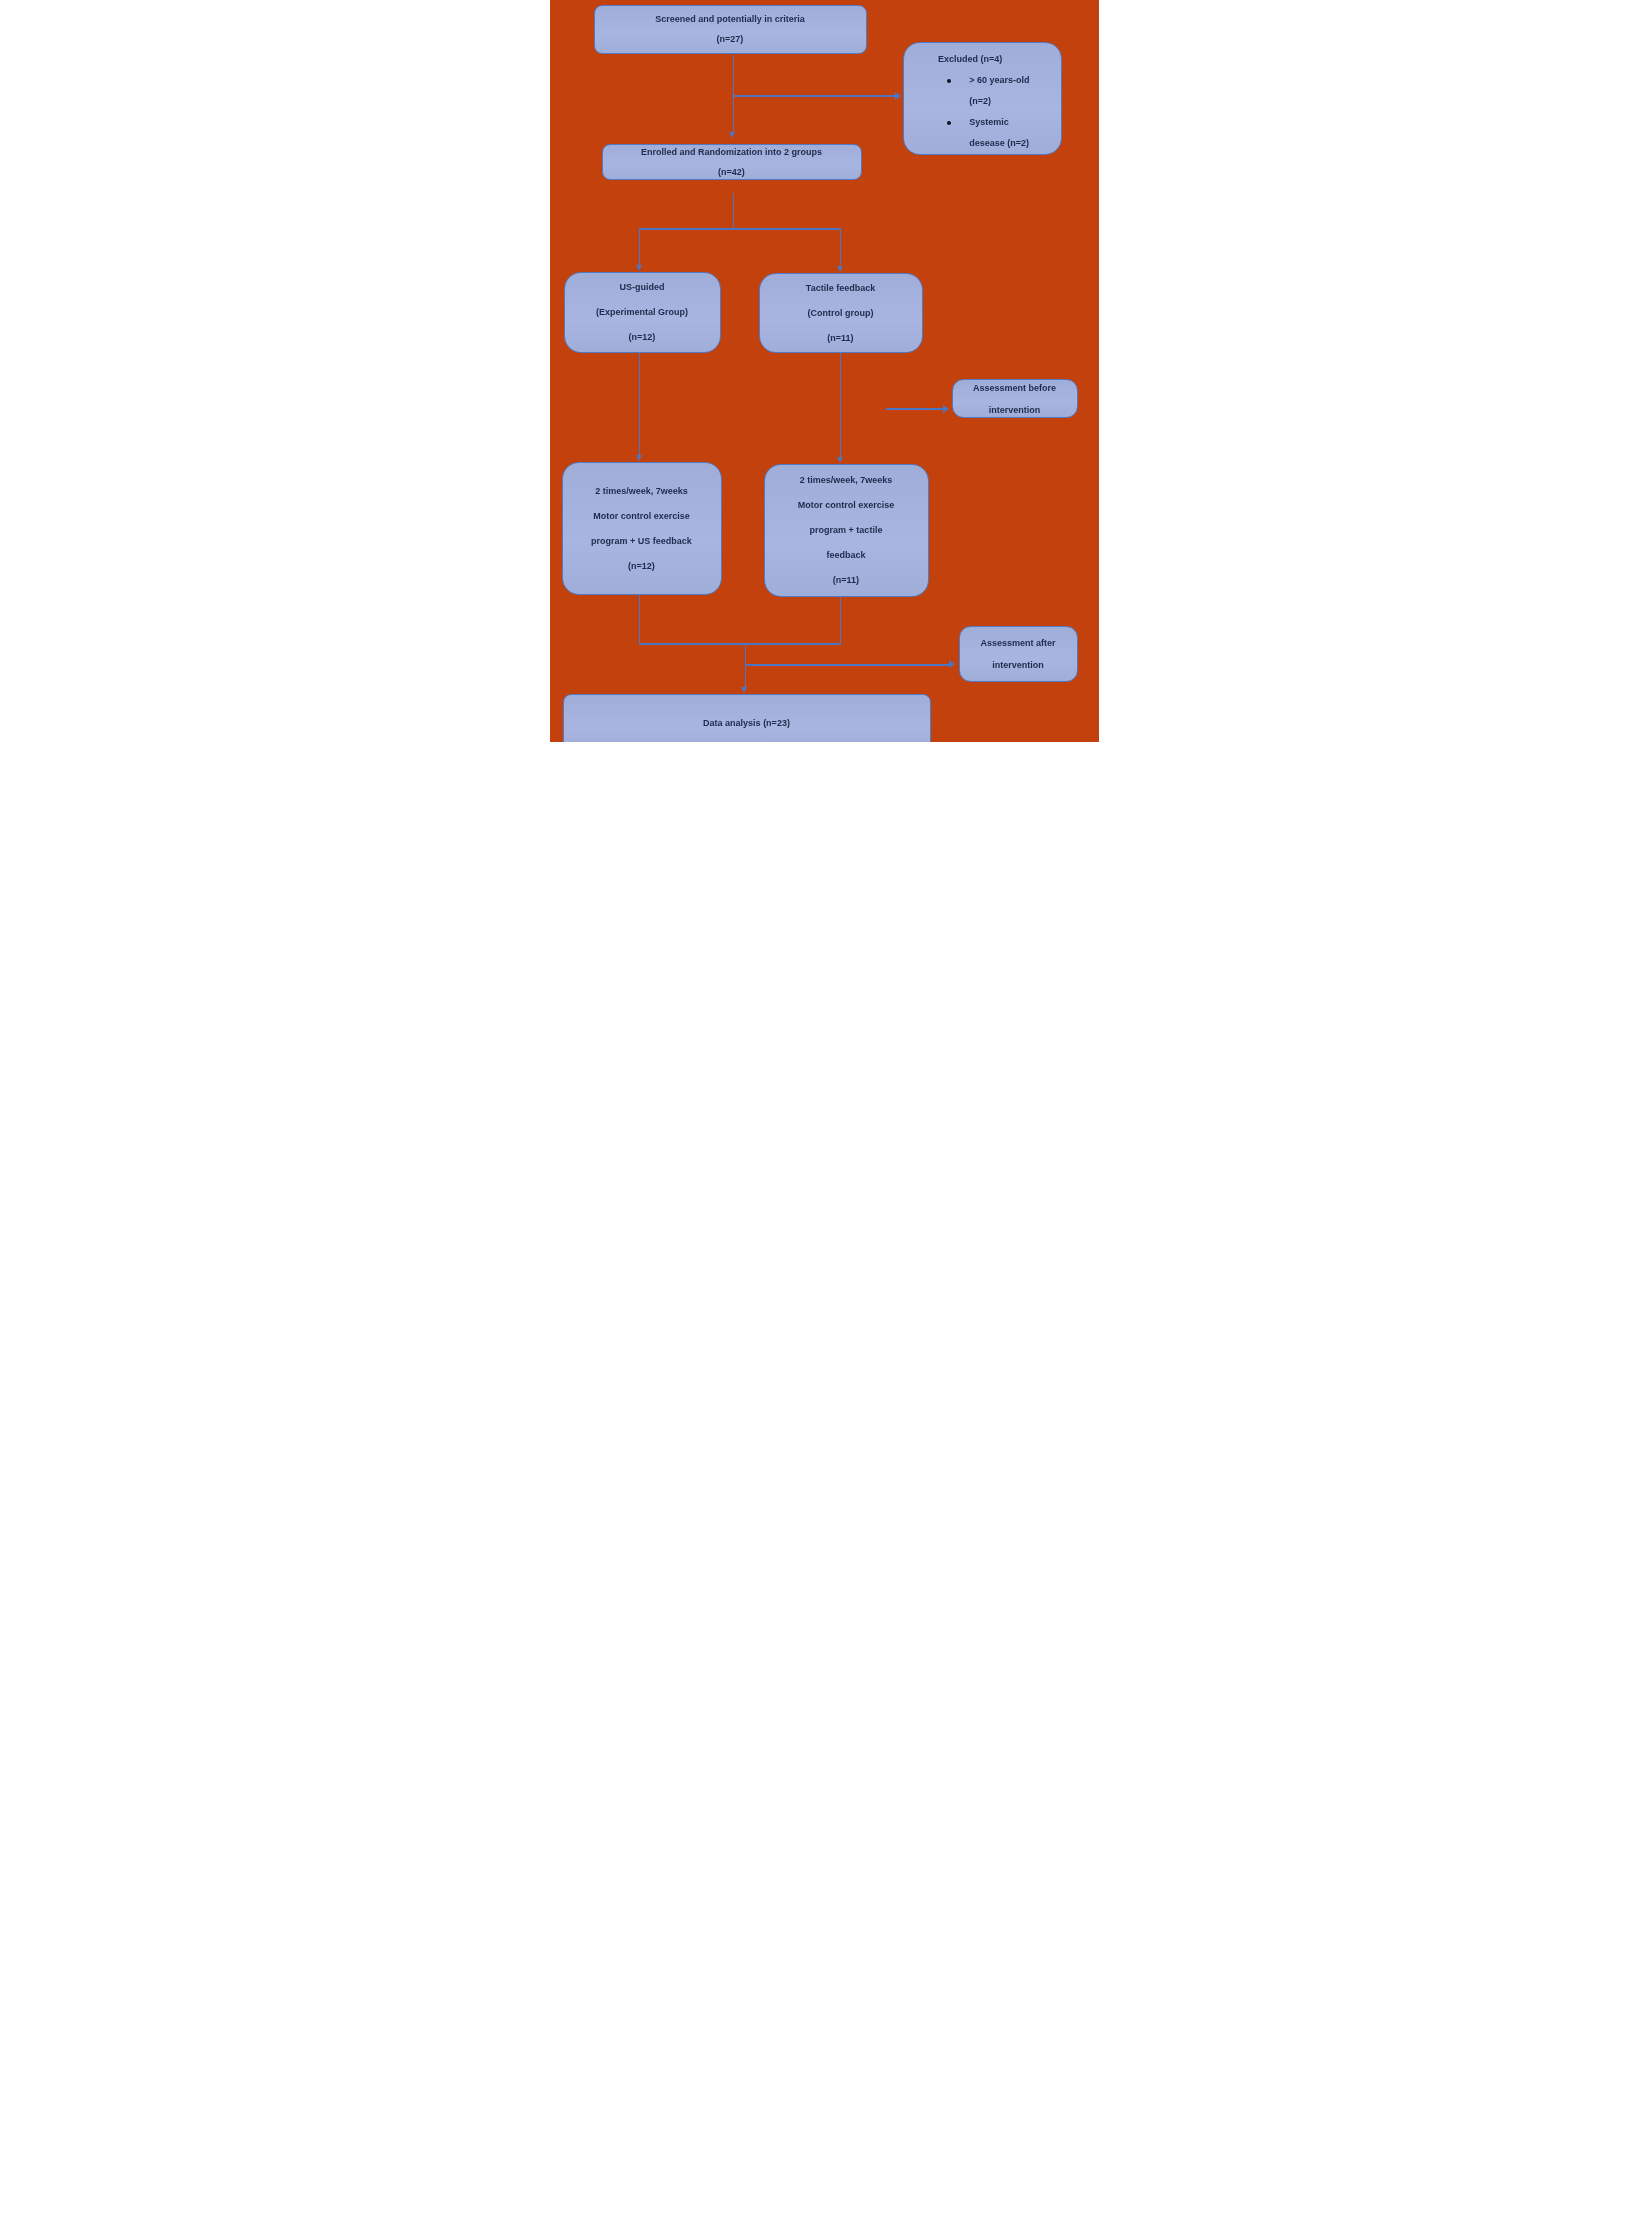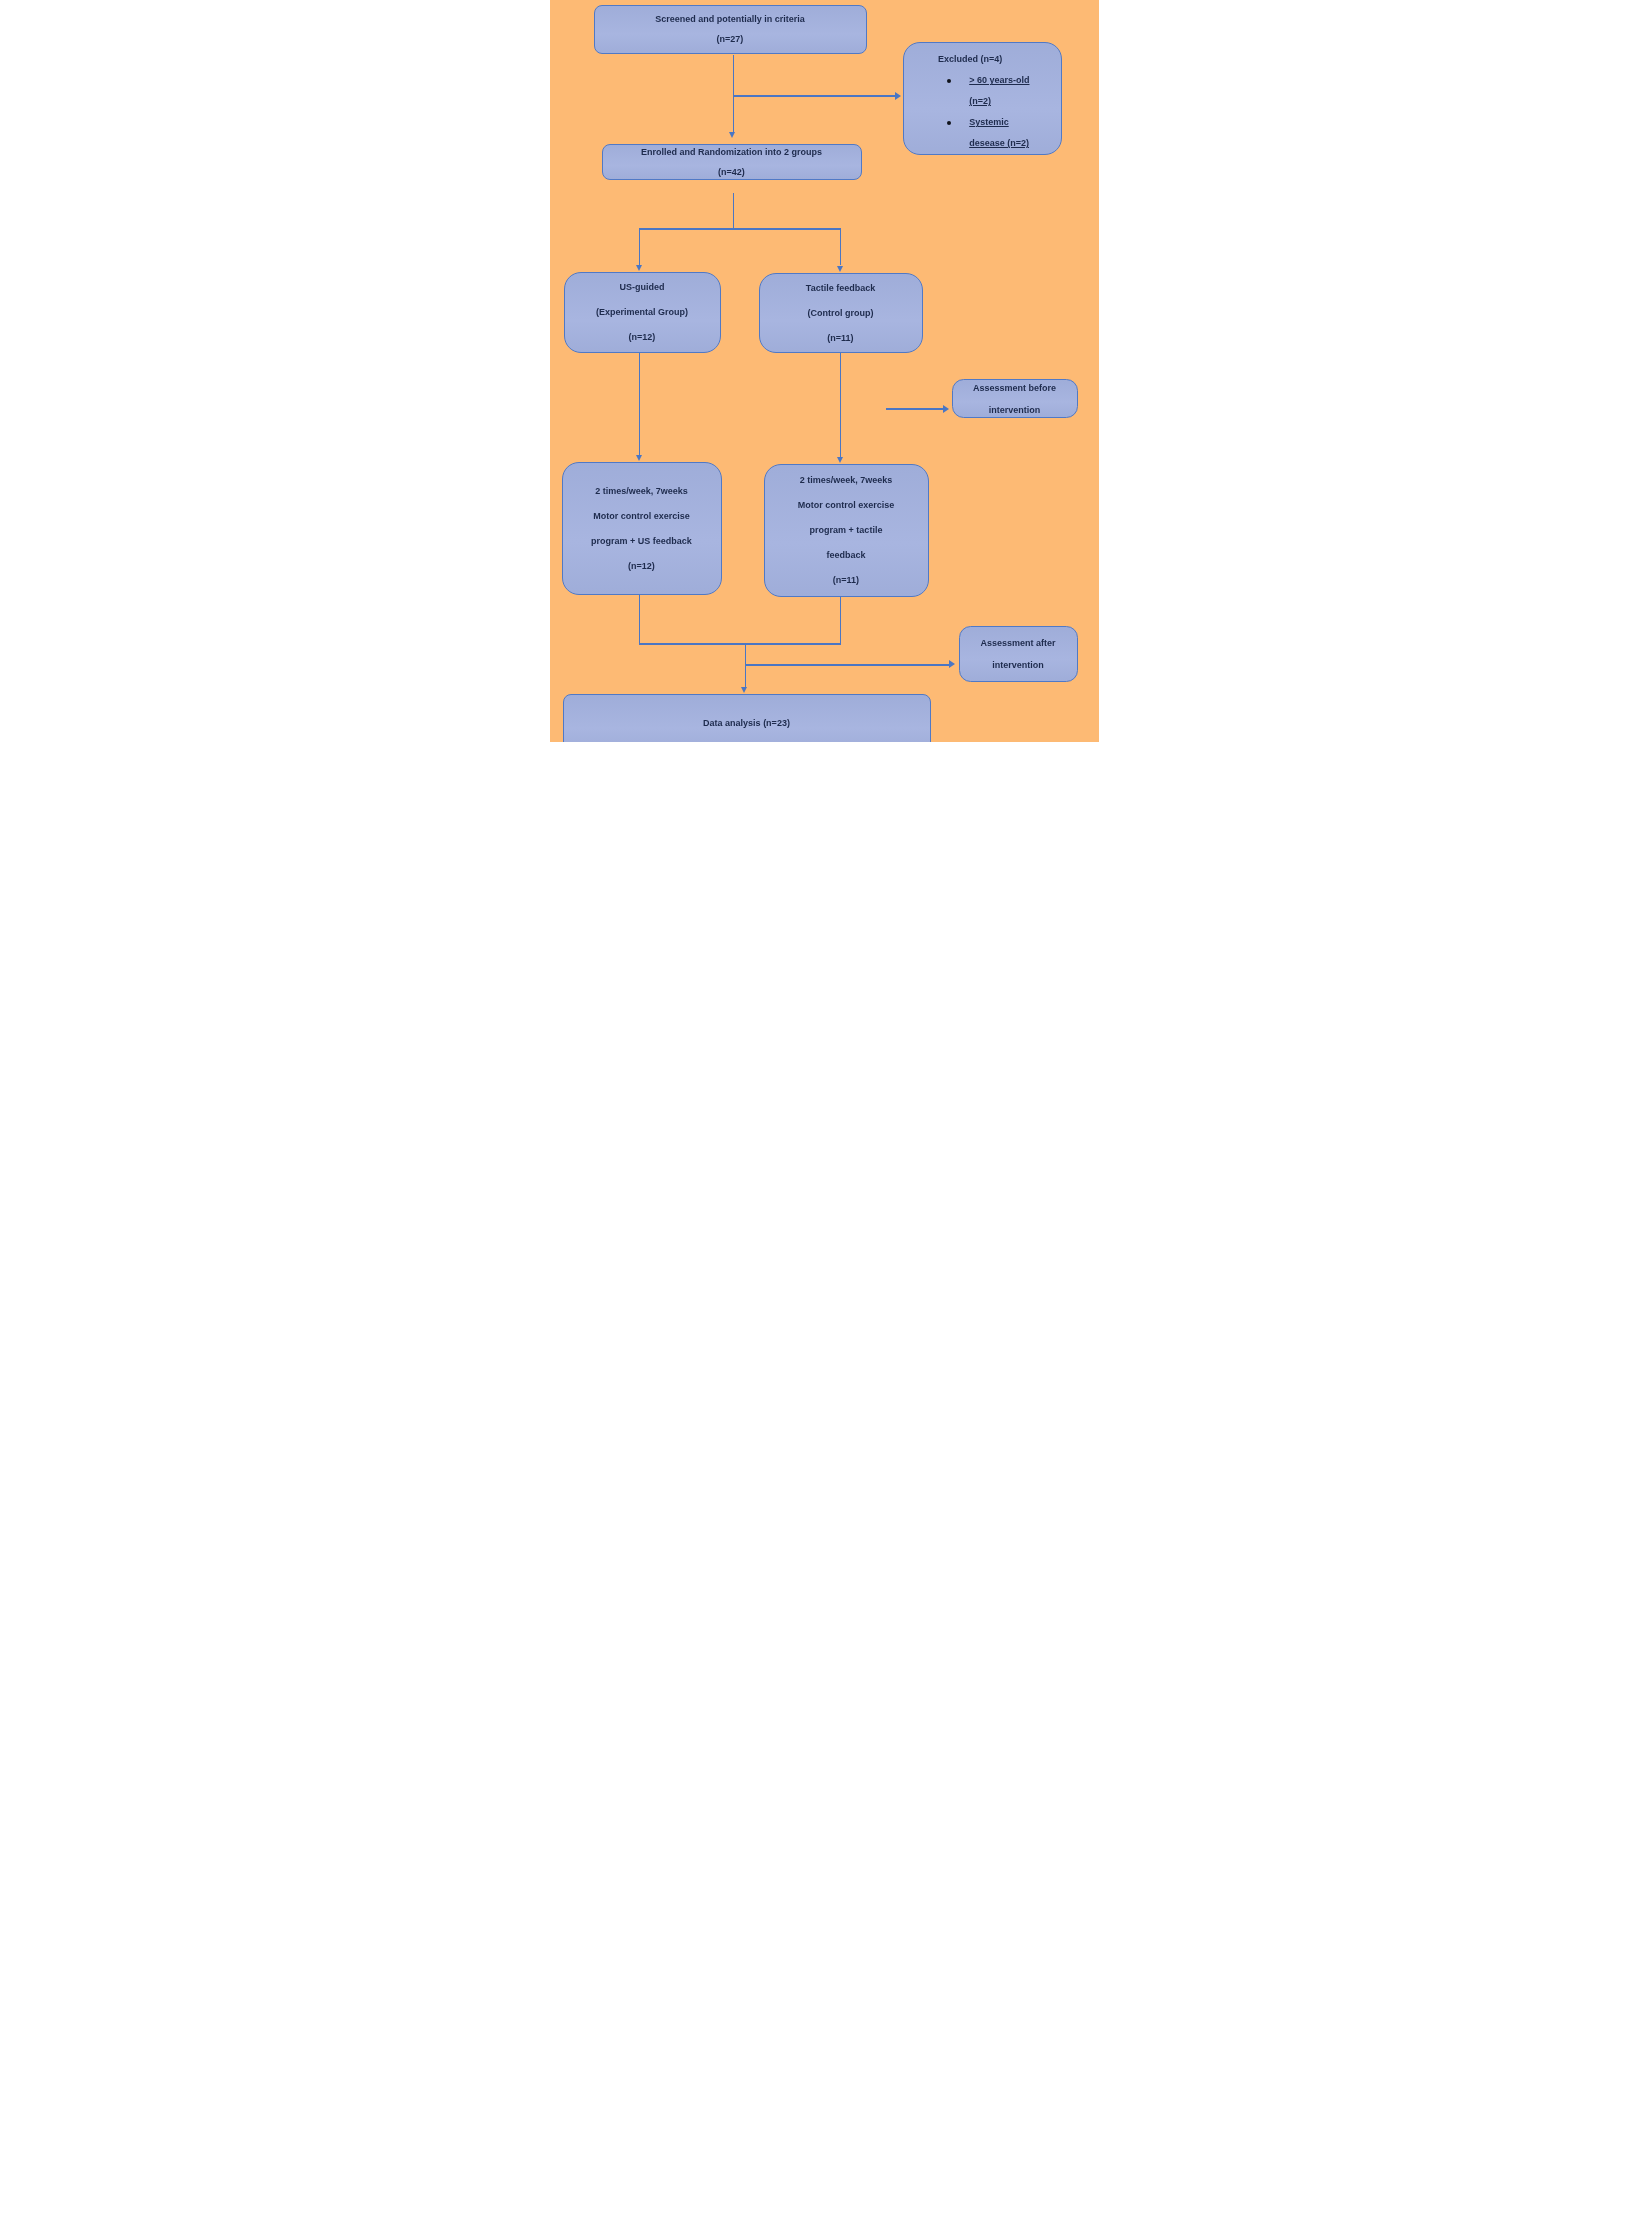--- a/index.html
+++ b/index.html
@@ -10,21 +10,21 @@
     --text:#1e2b4d;
     --bullet:#10131c;
   }
   html,body{margin:0;padding:0;background:#ffffff;}
   body{font-family:"Liberation Sans", sans-serif;}
   .canvas{
     position:relative;
     width:549px;
     height:742px;
     margin:0 auto;
-    background:#fdba74;
+    background:#c2410c;
     overflow:hidden;
   }
   .node{
     position:absolute;
     box-sizing:border-box;
     display:flex;
     flex-direction:column;
     justify-content:center;
     align-items:center;
     text-align:center;
@@ -41,21 +41,21 @@
   .lh-lg .line{line-height:25px;}
   .lh-md .line{line-height:22px;}
   .excluded{
     justify-content:flex-start;
     align-items:flex-start;
     text-align:left;
     padding:6.3px 7.4px 3.2px 10.5px;
   }
   .excluded .line{line-height:21px;}
   .exc-title{margin-left:24px;line-height:21px;}
-  .exc-bullet{display:flex;flex-direction:row;align-items:flex-start;margin-left:33px;text-decoration:underline;}
+  .exc-bullet{display:flex;flex-direction:row;align-items:flex-start;margin-left:33px;}
   .dot{
     width:4.2px;height:4.2px;border-radius:50%;
     background:var(--bullet);
     margin:8.4px 18px 0 0;
     flex:0 0 auto;
   }
   .v-line,.h-line{position:absolute;background:var(--arrow);}
   .arrow-down{
     position:absolute;width:0;height:0;
     border-left:3.7px solid transparent;

